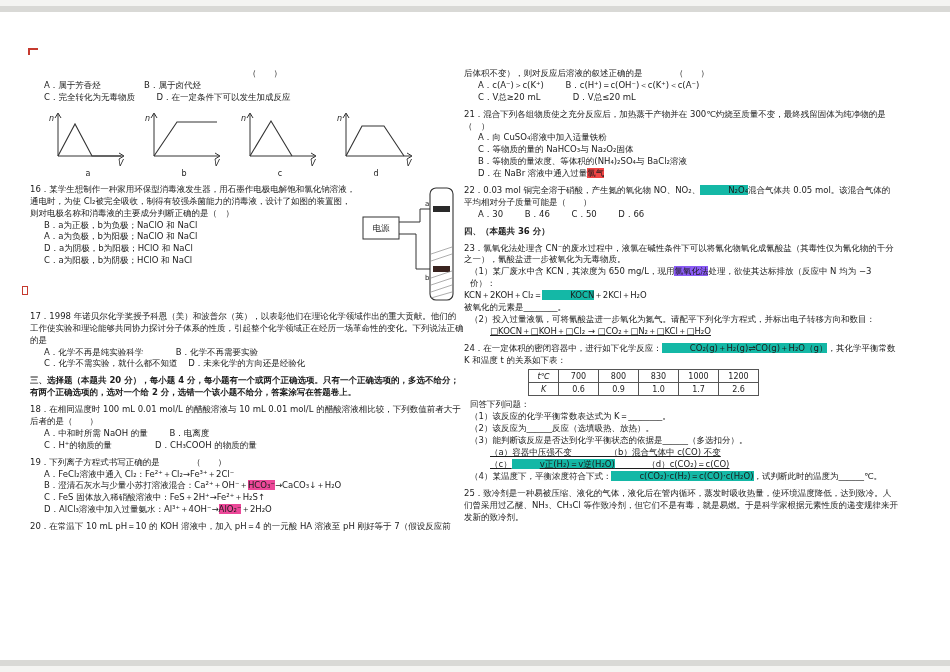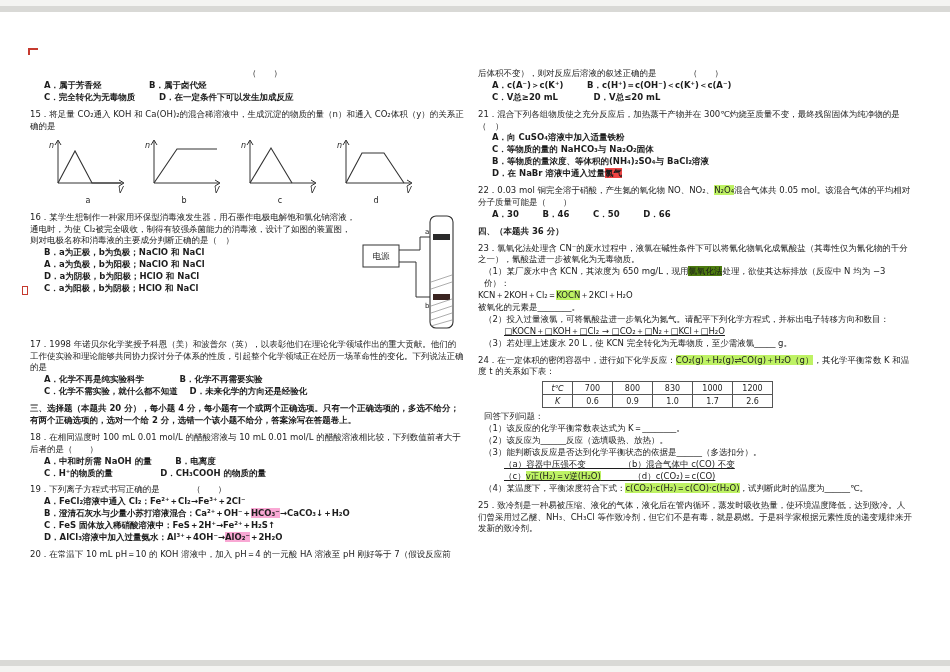--- a/index.html
+++ b/index.html
@@ -4,32 +4,32 @@
 <style>
   * { margin:0; padding:0; box-sizing:border-box; }
   html,body { width:950px; height:672px; background:#f4f4f2; overflow:hidden; }
   body { font-family:"DejaVu Sans","Liberation Sans",sans-serif; font-size:8.5px; color:#1c1c1c; line-height:1.4; position:relative; }
   .page { position:absolute; left:0; top:6px; width:950px; height:660px; background:#ffffff; }
   .scan-edge { position:absolute; left:0; width:950px; height:6px; background:#d9d9d6; }
   .scan-edge.top { top:0; }
   .scan-edge.bottom { bottom:0; }
   .col { position:absolute; }
   .col.left  { left:30px;  top:62px; width:434px; }
-  .col.right { left:478px; top:62px; width:434px; }
+  .col.right { left:464px; top:62px; width:434px; }
   p { white-space:pre-wrap; margin:0; word-break:break-word; }
   .q { margin-bottom:5px; }
-  .opt { padding-left:14px;font-weight:bold; }
+  .opt { padding-left:14px; }
   .sub { padding-left:6px; }
   .eq  { padding-left:26px;text-decoration:underline; }
   .paren { padding-left:218px; }
   .sec { font-weight:bold; margin-bottom:5px; }
-  .hl-blue   { background:#f9a8d4; }
-  .hl-grey   { background:#bef264; }
+  .hl-blue   { background:#ec4899; }
+  .hl-grey   { background:#14b8a6;padding-left:28px; }
   .hl-yellow { background:#ef4444;margin-top:32px; }
-  .hl-green  { background:#4d7c0f; }
+  .hl-green  { background:#8b5cf6; }
   .graphs { display:flex; gap:16px; margin:4px 0 4px 18px; }
   .graph { display:flex; flex-direction:column; align-items:center; }
   .graph svg { display:block; }
   .graph figcaption { font-size:8px; margin-top:1px; }
   .axis { stroke:#333; stroke-width:1; fill:none; }
   .curve { stroke:#333; stroke-width:1.1; fill:none; }
   .axlabel { font-size:8px; fill:#222; font-style:italic; }
   .q16wrap { overflow:hidden; }
   .apparatus { float:right; width:102px; height:120px; margin:0 0 2px 6px; }
   .k-table { border-collapse:collapse; margin:3px 0 3px 64px; }
@@ -50,21 +50,20 @@
     <div class="red-mark m1"></div>
     <div class="red-mark m2"></div>
 
     <div class="q">
       <p class="paren">（　　）</p>
       <p class="opt">A．属于芳香烃                B．属于卤代烃</p>
       <p class="opt">C．完全转化为无毒物质        D．在一定条件下可以发生加成反应</p>
     </div>
 
     <div class="q">
-      <p>15．将足量 CO₂通入 KOH 和 Ca(OH)₂的混合稀溶液中，生成沉淀的物质的量（n）和通入 CO₂体积（y）的关系正确的是</p>
       <div class="graphs">
         <figure class="graph">
           <svg width="80" height="58" viewBox="0 0 80 58">
             <line class="axis" x1="10" y1="47" x2="10" y2="5"></line>
             <polyline class="axis" points="7,9 10,4 13,9"></polyline>
             <line class="axis" x1="10" y1="47" x2="75" y2="47"></line>
             <polyline class="axis" points="71,44 76,47 71,50"></polyline>
             <polyline class="curve" points="10,47 27,15 44,47 73,47"></polyline>
             <text class="axlabel" x="1" y="12">n</text>
             <text class="axlabel" x="70" y="57">V</text>
@@ -187,21 +186,20 @@
 
     <p class="sec">四、（本题共 36 分）</p>
 
     <div class="q">
       <p>23．氯氧化法处理含 CN⁻的废水过程中，液氯在碱性条件下可以将氰化物氧化成氰酸盐（其毒性仅为氰化物的千分之一），氰酸盐进一步被氧化为无毒物质。</p>
       <p class="sub"><span>（1）某厂废水中含 KCN，其浓度为 650 mg/L，现用</span><span class="hl-green">氯氧化法</span><span>处理，欲使其达标排放（反应中 N 均为 −3 价）：</span></p>
       <p><span>KCN＋2KOH＋Cl₂＝</span><span class="hl-grey">KOCN</span><span>＋2KCl＋H₂O</span></p>
       <p>被氧化的元素是________。</p>
       <p class="sub">（2）投入过量液氯，可将氰酸盐进一步氧化为氮气。请配平下列化学方程式，并标出电子转移方向和数目：</p>
       <p class="eq">□KOCN＋□KOH＋□Cl₂ → □CO₂＋□N₂＋□KCl＋□H₂O</p>
-      <p class="sub">（3）若处理上述废水 20 L，使 KCN 完全转化为无毒物质，至少需液氯_____ g。</p>
     </div>
 
     <div class="q">
       <p><span>24．在一定体积的密闭容器中，进行如下化学反应：</span><span class="hl-grey">CO₂(g)＋H₂(g)⇌CO(g)＋H₂O（g）</span><span>，其化学平衡常数 K 和温度 t 的关系如下表：</span></p>
       <table class="k-table">
         <tbody>
             <tr>
           <td>t℃</td>
           <td>700</td>
           <td>800</td>

